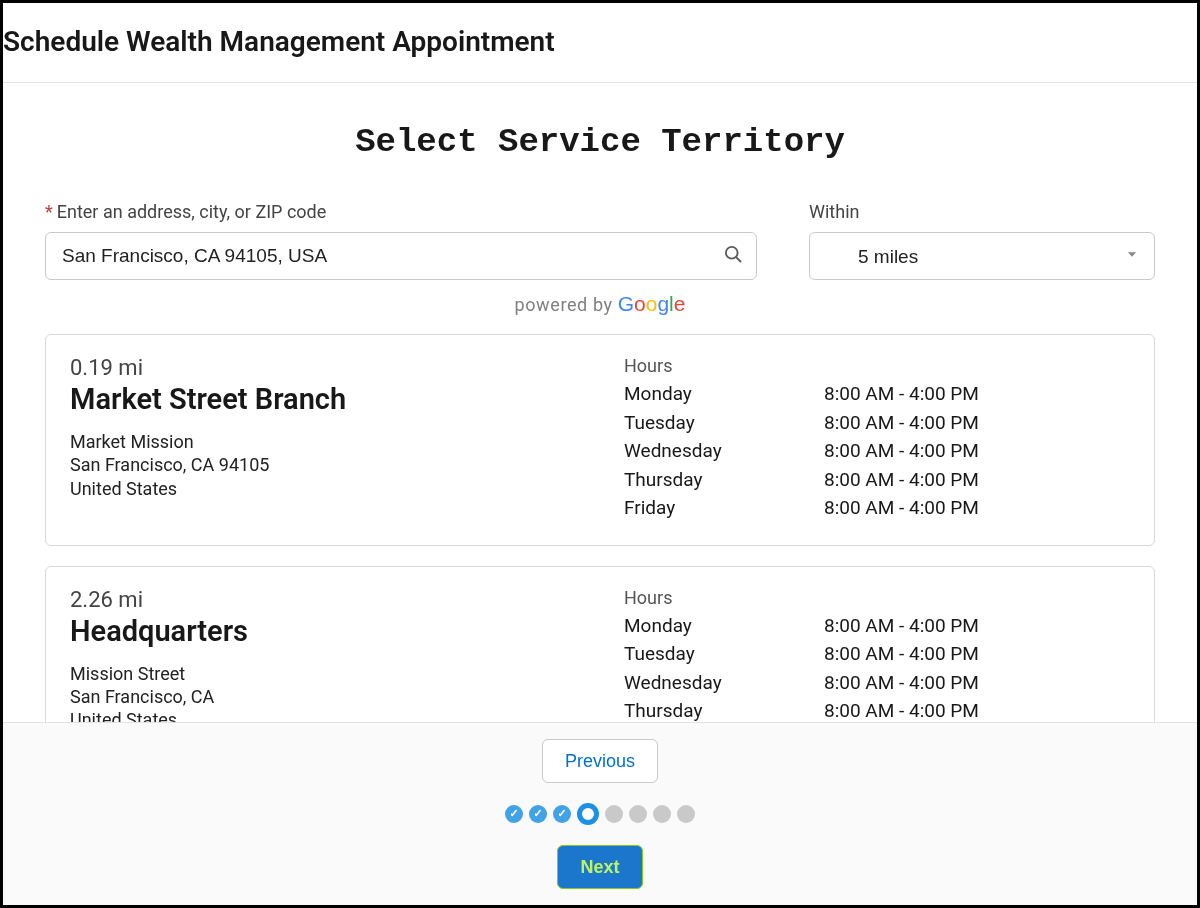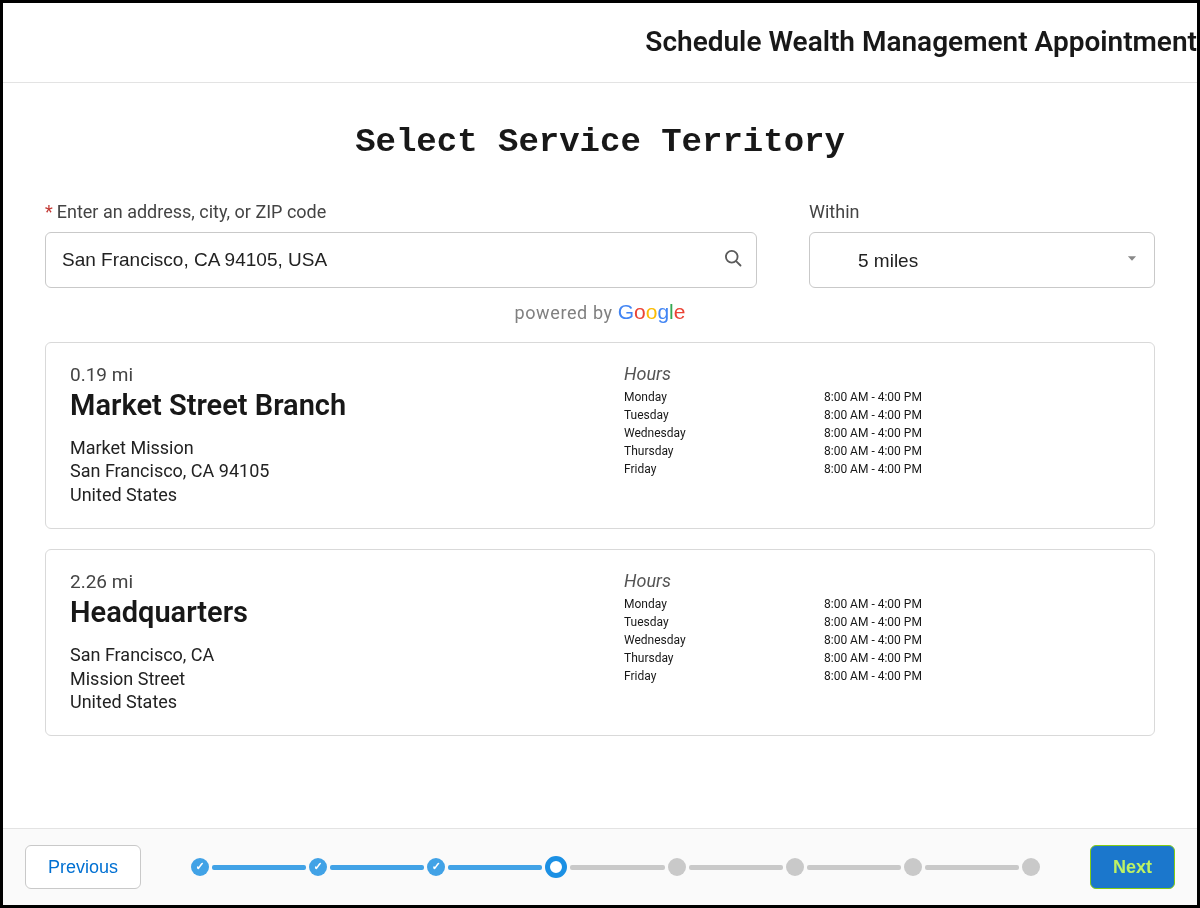--- a/index.html
+++ b/index.html
@@ -11,21 +11,21 @@
   }
   .outer {
     width: 1200px;
     height: 908px;
     border: 3px solid #000;
     display: flex;
     flex-direction: column;
     overflow: hidden;
   }
   .header {
-    text-align: right;
+    text-align: left;
     padding: 22px 0 24px;
     border-bottom: 1px solid #e3e3e3;
   }
   .header h1 {
     font-size: 28px;
     font-weight: 600;
   }
   .content {
     flex: 1 1 auto;
     padding: 40px 42px 10px;
@@ -51,21 +51,21 @@
     color: #444;
     margin-bottom: 10px;
     display: block;
   }
   .req { color: #c23934; margin-right: 4px; }
   .input-wrap {
     position: relative;
   }
   .text-input, .select {
     width: 100%;
-    height: 56px;
+    height: 48px;
     border: 1px solid #c9c9c9;
     border-radius: 6px;
     font-size: 19px;
     padding: 0 48px 0 16px;
     color: #222;
     background: #fff;
   }
   .select {
     appearance: none;
     -webkit-appearance: none;
@@ -103,35 +103,36 @@
     border: 1px solid #d9d9d9;
     border-radius: 6px;
     padding: 20px 24px 22px;
     margin-bottom: 20px;
     display: flex;
     gap: 24px;
     cursor: pointer;
   }
   .card-left { flex: 0 0 50%; }
   .card-right { flex: 1 1 auto; }
-  .distance { color: #444; font-size: 19px; margin-bottom: 2px;}
+  .distance { color: #444; font-size: 22px; margin-bottom: 2px;}
   .loc-name { font-size: 29px; font-weight: 600; margin-bottom: 14px; }
   .addr-line { font-size: 18px; color: #222; line-height: 1.3; }
-  .hours-label { color: #555; font-size: 18px; margin-bottom: 4px; font-style: italic; }
-  .hours-row { display: flex; font-size: 12px; line-height: 1.5; }
+  .hours-label { color: #555; font-size: 18px; margin-bottom: 4px; }
+  .hours-row { display: flex; font-size: 19px; line-height: 1.5; }
   .hours-day { flex: 0 0 200px; }
   .hours-time { flex: 0 0 auto; }
 
   .footer {
     border-top: 1px solid #e3e3e3;
     background: #fafafa;
     display: flex;
     align-items: center;
     padding: 16px 22px;
     gap: 20px;
+    flex-direction: column;
   }
   .btn {
     height: 44px;
     border-radius: 6px;
     font-size: 18px;
     padding: 0 22px;
     cursor: pointer;
     font-weight: 500;
   }
   .btn-prev {
@@ -255,22 +256,22 @@
             <div class="hours-row">
               <div class="hours-day">Friday</div>
               <div class="hours-time">8:00 AM - 4:00 PM</div>
             </div>
           </div>
         </div>
         <div class="card">
           <div class="card-left">
             <div class="distance">2.26 mi</div>
             <div class="loc-name">Headquarters</div>
+            <div class="addr-line">Mission Street</div>
             <div class="addr-line">San Francisco, CA</div>
-            <div class="addr-line">Mission Street</div>
             <div class="addr-line">United States</div>
           </div>
           <div class="card-right">
             <div class="hours-label">Hours</div>
             <div class="hours-row">
               <div class="hours-day">Monday</div>
               <div class="hours-time">8:00 AM - 4:00 PM</div>
             </div>
             <div class="hours-row">
               <div class="hours-day">Tuesday</div>

